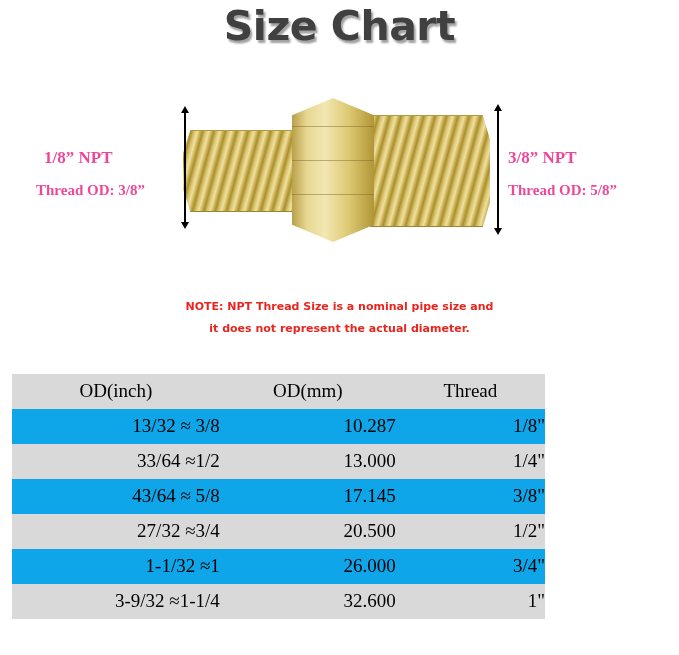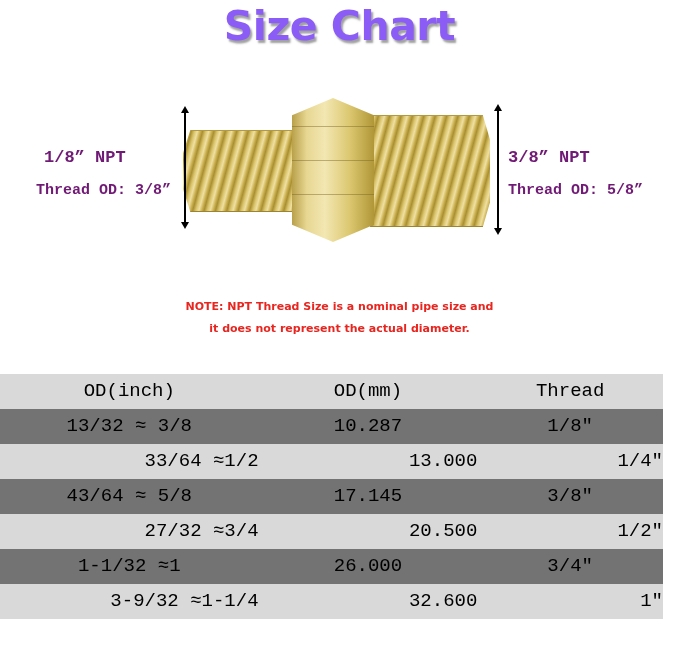--- a/index.html
+++ b/index.html
@@ -20,21 +20,21 @@
   .title {
     position: absolute;
     top: 2px;
     left: 0;
     width: 679px;
     text-align: center;
     font-family: "DejaVu Sans", sans-serif;
     font-weight: bold;
     font-size: 41px;
     letter-spacing: -0.5px;
-    color: #8b5cf6;
+    color: #404040;
     text-shadow: 2px 3px 2px rgba(130,130,130,0.75);
   }
 
   
   .diagram {
     position: absolute;
     top: 70px;
     left: 0;
     width: 679px;
     height: 210px;
@@ -103,24 +103,24 @@
     position: absolute;
     width: 0; height: 0;
     border-left: 4px solid transparent;
     border-right: 4px solid transparent;
   }
   .arrow-up { border-bottom: 7px solid #000; }
   .arrow-down { border-top: 7px solid #000; }
 
   .label-left, .label-right {
     position: absolute;
-    font-family: Liberation Mono, monospace;
+    font-family: Liberation Serif, serif;
     font-weight: bold;
     font-size: 17px;
-    color: #701a75;
+    color: #ec4899;
     white-space: nowrap;
   }
   .label-sub {
     font-size: 15px;
   }
 
   
   .note {
     position: absolute;
     top: 296px;
@@ -131,39 +131,39 @@
     font-family: "DejaVu Sans", sans-serif;
     font-weight: bold;
     font-size: 11px;
     line-height: 22px;
   }
 
   
   table.size-table {
     position: absolute;
     top: 374px;
-    left: 0;
-    width: 663px;
+    left: 12px;
+    width: 533px;
     border-collapse: collapse;
-    font-family: Liberation Mono, monospace;
+    font-family: Liberation Serif, serif;
     font-size: 19px;
   }
   table.size-table th,
   table.size-table td {
     text-align: center;
     padding: 4px 0 5px 0;
     font-weight: normal;
     height: 26px;
     border: none;
   }
   table.size-table th {
     background: #d9d9d9;
     font-size: 19px;
   }
-  table.size-table tr.odd td { background: #737373; }
+  table.size-table tr.odd td { background: #0ea5e9; text-align: right; }
   table.size-table tr.even td { background: #d9d9d9; text-align: right; }
   table.size-table col.c1 { width: 39%; }
   table.size-table col.c2 { width: 33%; }
   table.size-table col.c3 { width: 28%; }
 </style>
 </head>
 <body>
 
 <div class="title">Size Chart</div>
 

